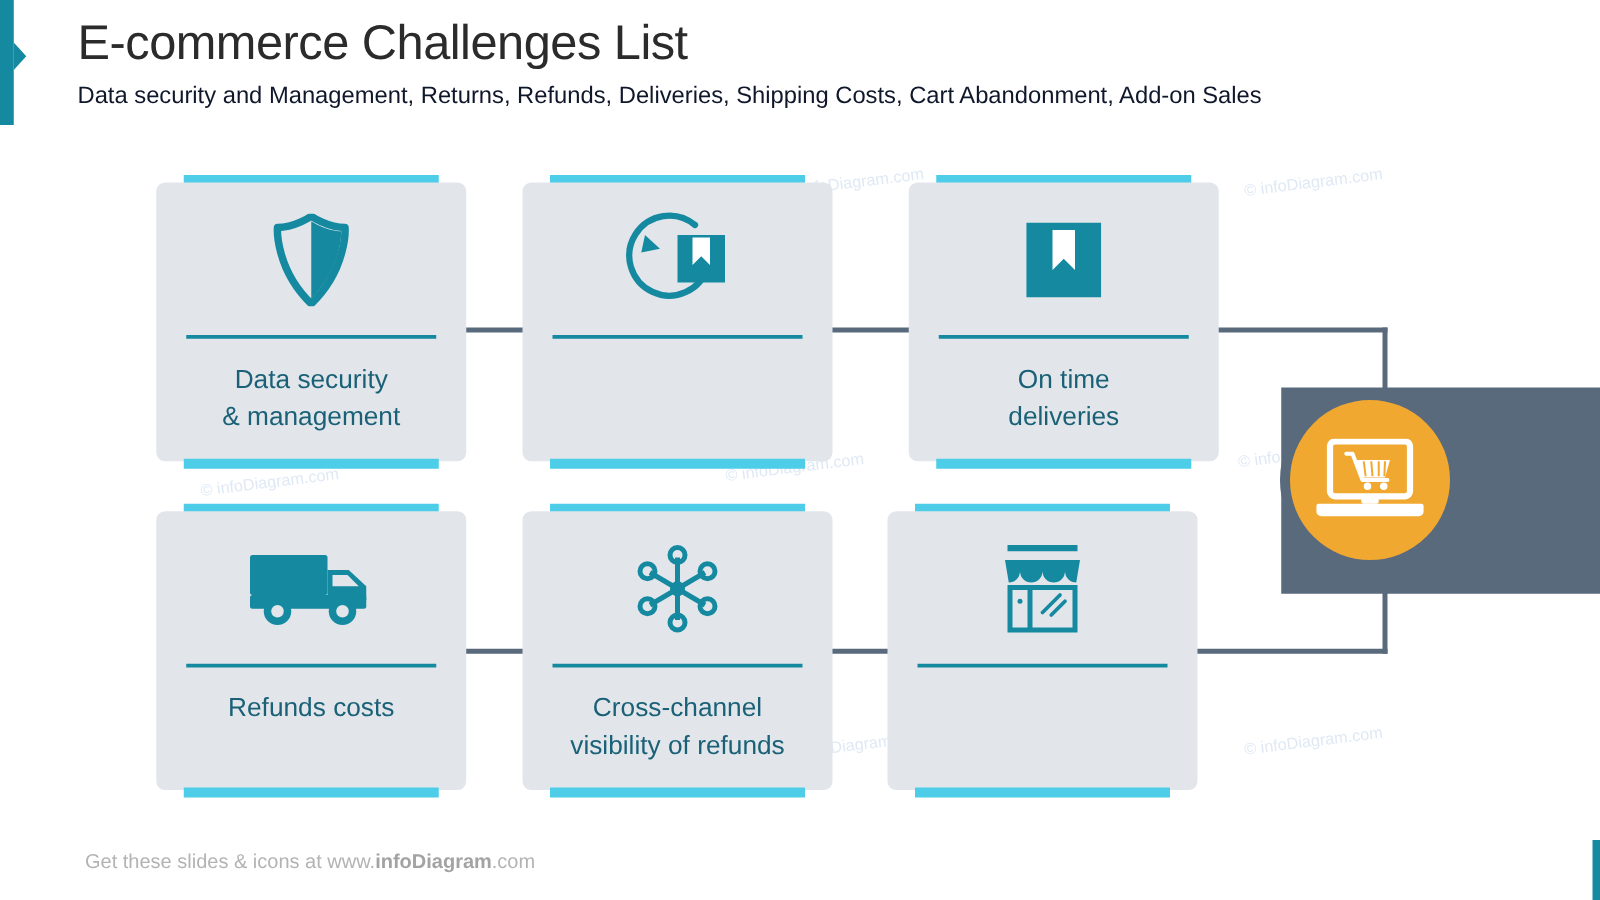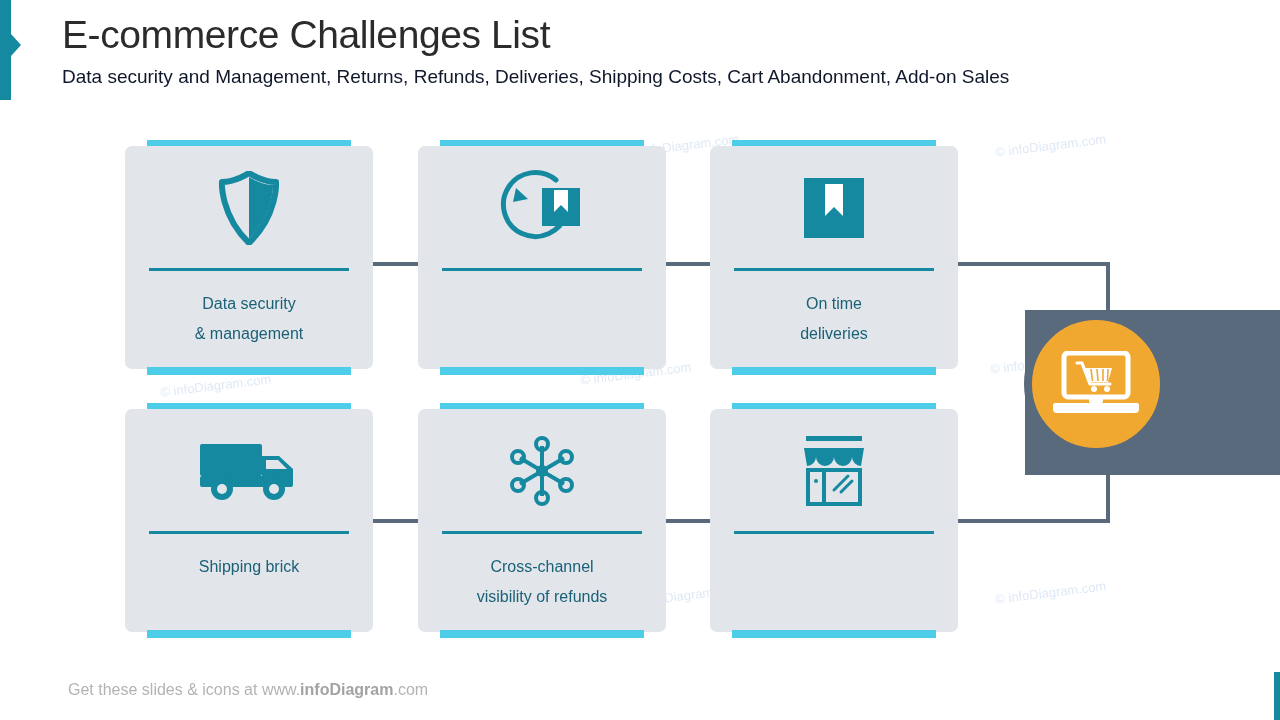--- a/index.html
+++ b/index.html
@@ -104,21 +104,21 @@
     position: absolute;
     left: 24px; top: 122px;
     width: 200px; height: 3px;
     background: #1589a0;
   }
   .card-label {
     position: absolute;
     left: 4px; top: 143px;
     width: 240px;
     text-align: center;
-    font-size: 16px;
+    font-size: 21px;
     line-height: 30px;
     color: #1a6177;
     white-space: pre-line;
   }
 
   
   .watermark {
     position: absolute;
     color: #dfe9f5;
     font-size: 13px;
@@ -218,21 +218,21 @@
           <path d="M16 20 L13 34 L28 31 Z" fill="#1589a0"></path>
           <rect x="42" y="20" width="38" height="38" fill="#1589a0"></rect>
           <path d="M54 22 h14 v22 l-7 -7 l-7 7 z" fill="#ffffff"></path>
         </svg>
       </div>
       <div class="card-divider"></div>
     </div>
     <div class="card-bar bottom"></div>
   </div>
 
-  <div class="card-slot" style="left:710px; top:140px;">
+  <div class="card-slot" style="left:727px; top:140px;">
     <div class="card-bar top"></div>
     <div class="card-body">
       <div class="card-icon">
         <svg width="60" height="60" viewBox="0 0 60 60">
           <rect x="0" y="0" width="60" height="60" fill="#1589a0"></rect>
           <path d="M21 6 h18 v32 l-9 -9 l-9 9 z" fill="#ffffff"></path>
         </svg>
       </div>
       <div class="card-divider"></div>
       <div class="card-label">On time
@@ -250,21 +250,21 @@
           <path d="M64 16 h17 l14 13 v11 H64 z" fill="#1589a0"></path>
           <path d="M68 20 h12 l9 9 H68 z" fill="#e2e6eb"></path>
           <rect x="2" y="36" width="93" height="11" rx="2" fill="#1589a0"></rect>
           <circle cx="24" cy="49" r="11" fill="#1589a0"></circle>
           <circle cx="24" cy="49" r="5" fill="#e2e6eb"></circle>
           <circle cx="76" cy="49" r="11" fill="#1589a0"></circle>
           <circle cx="76" cy="49" r="5" fill="#e2e6eb"></circle>
         </svg>
       </div>
       <div class="card-divider"></div>
-      <div class="card-label">Shipping brick</div>
+      <div class="card-label">Refunds costs</div>
     </div>
     <div class="card-bar bottom"></div>
   </div>
 
   <div class="card-slot" style="left:418px; top:403px;">
     <div class="card-bar top"></div>
     <div class="card-body">
       <div class="card-icon">
         <svg width="74" height="74" viewBox="0 0 74 74">
           <g stroke="#1589a0" stroke-width="4">

